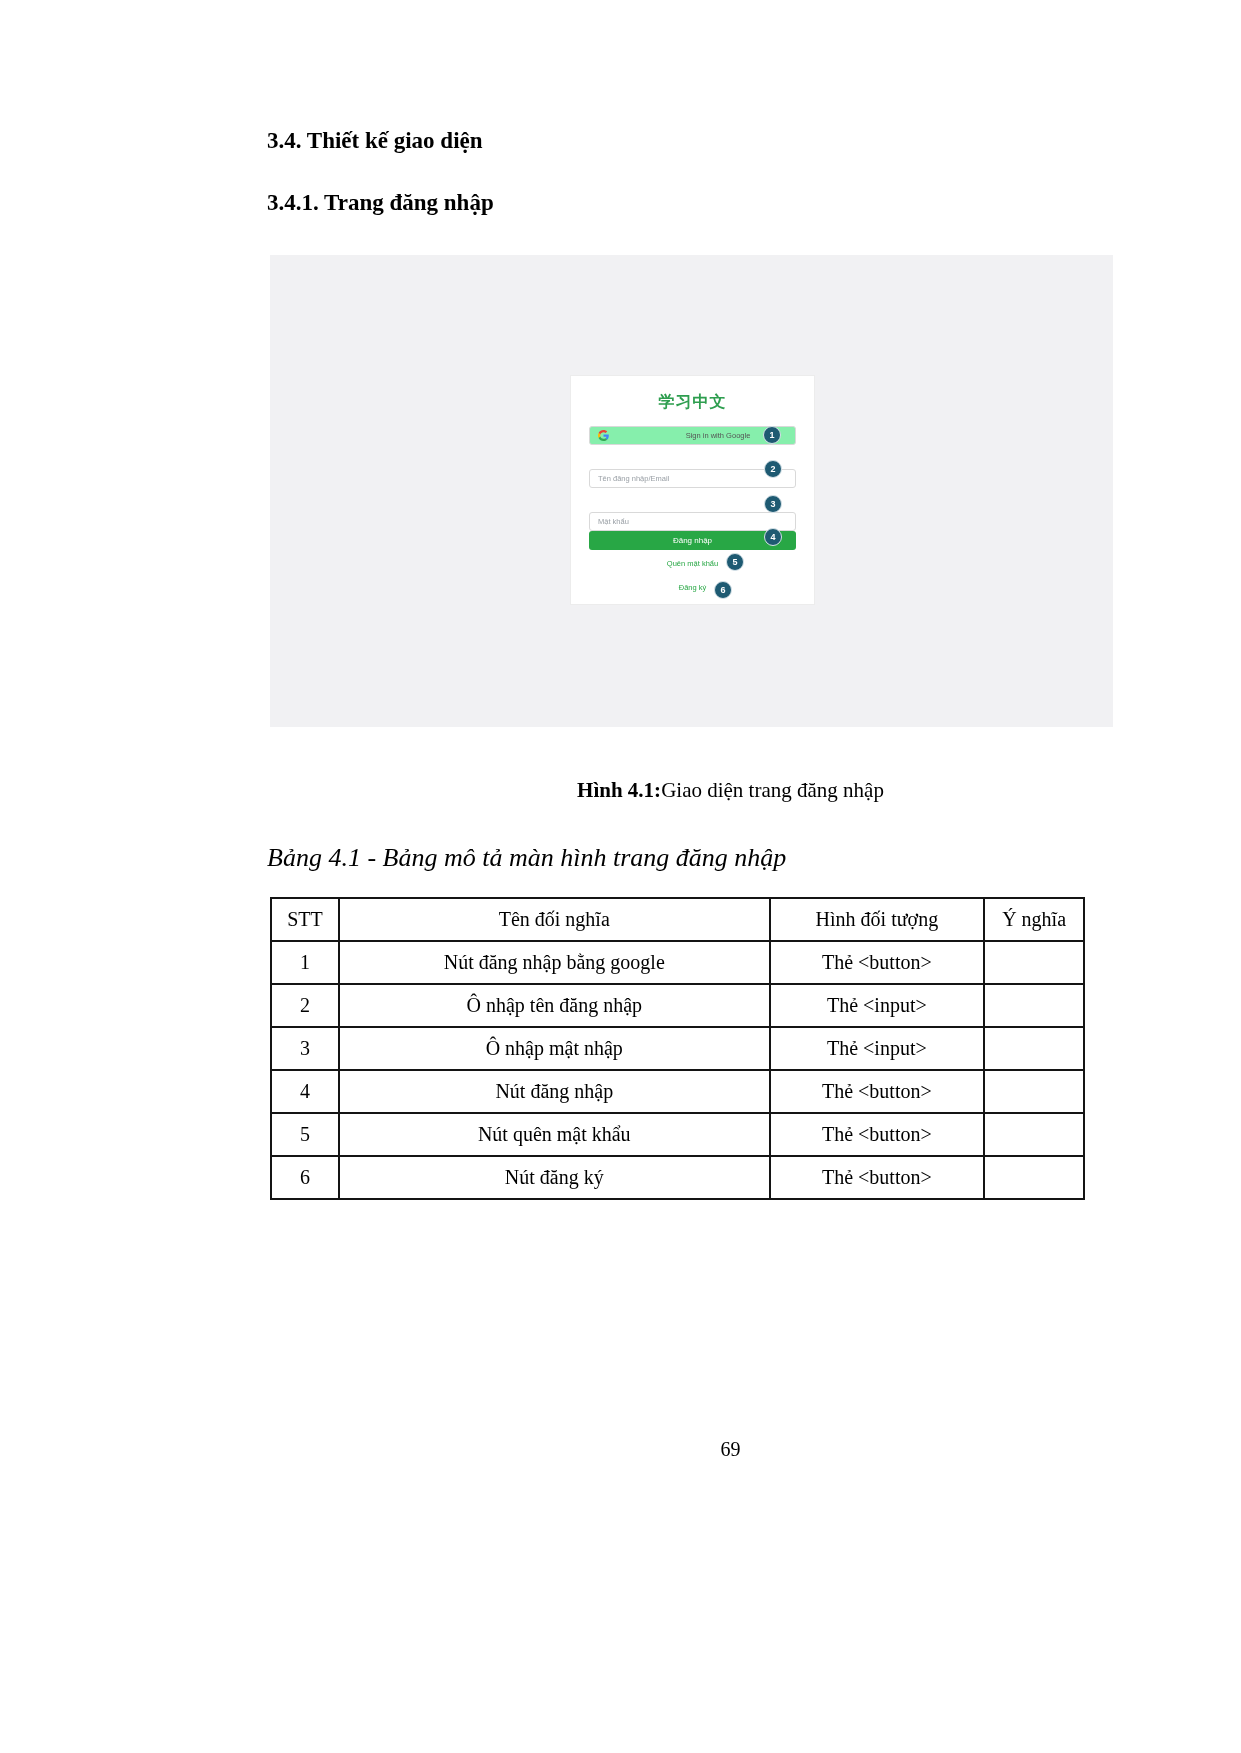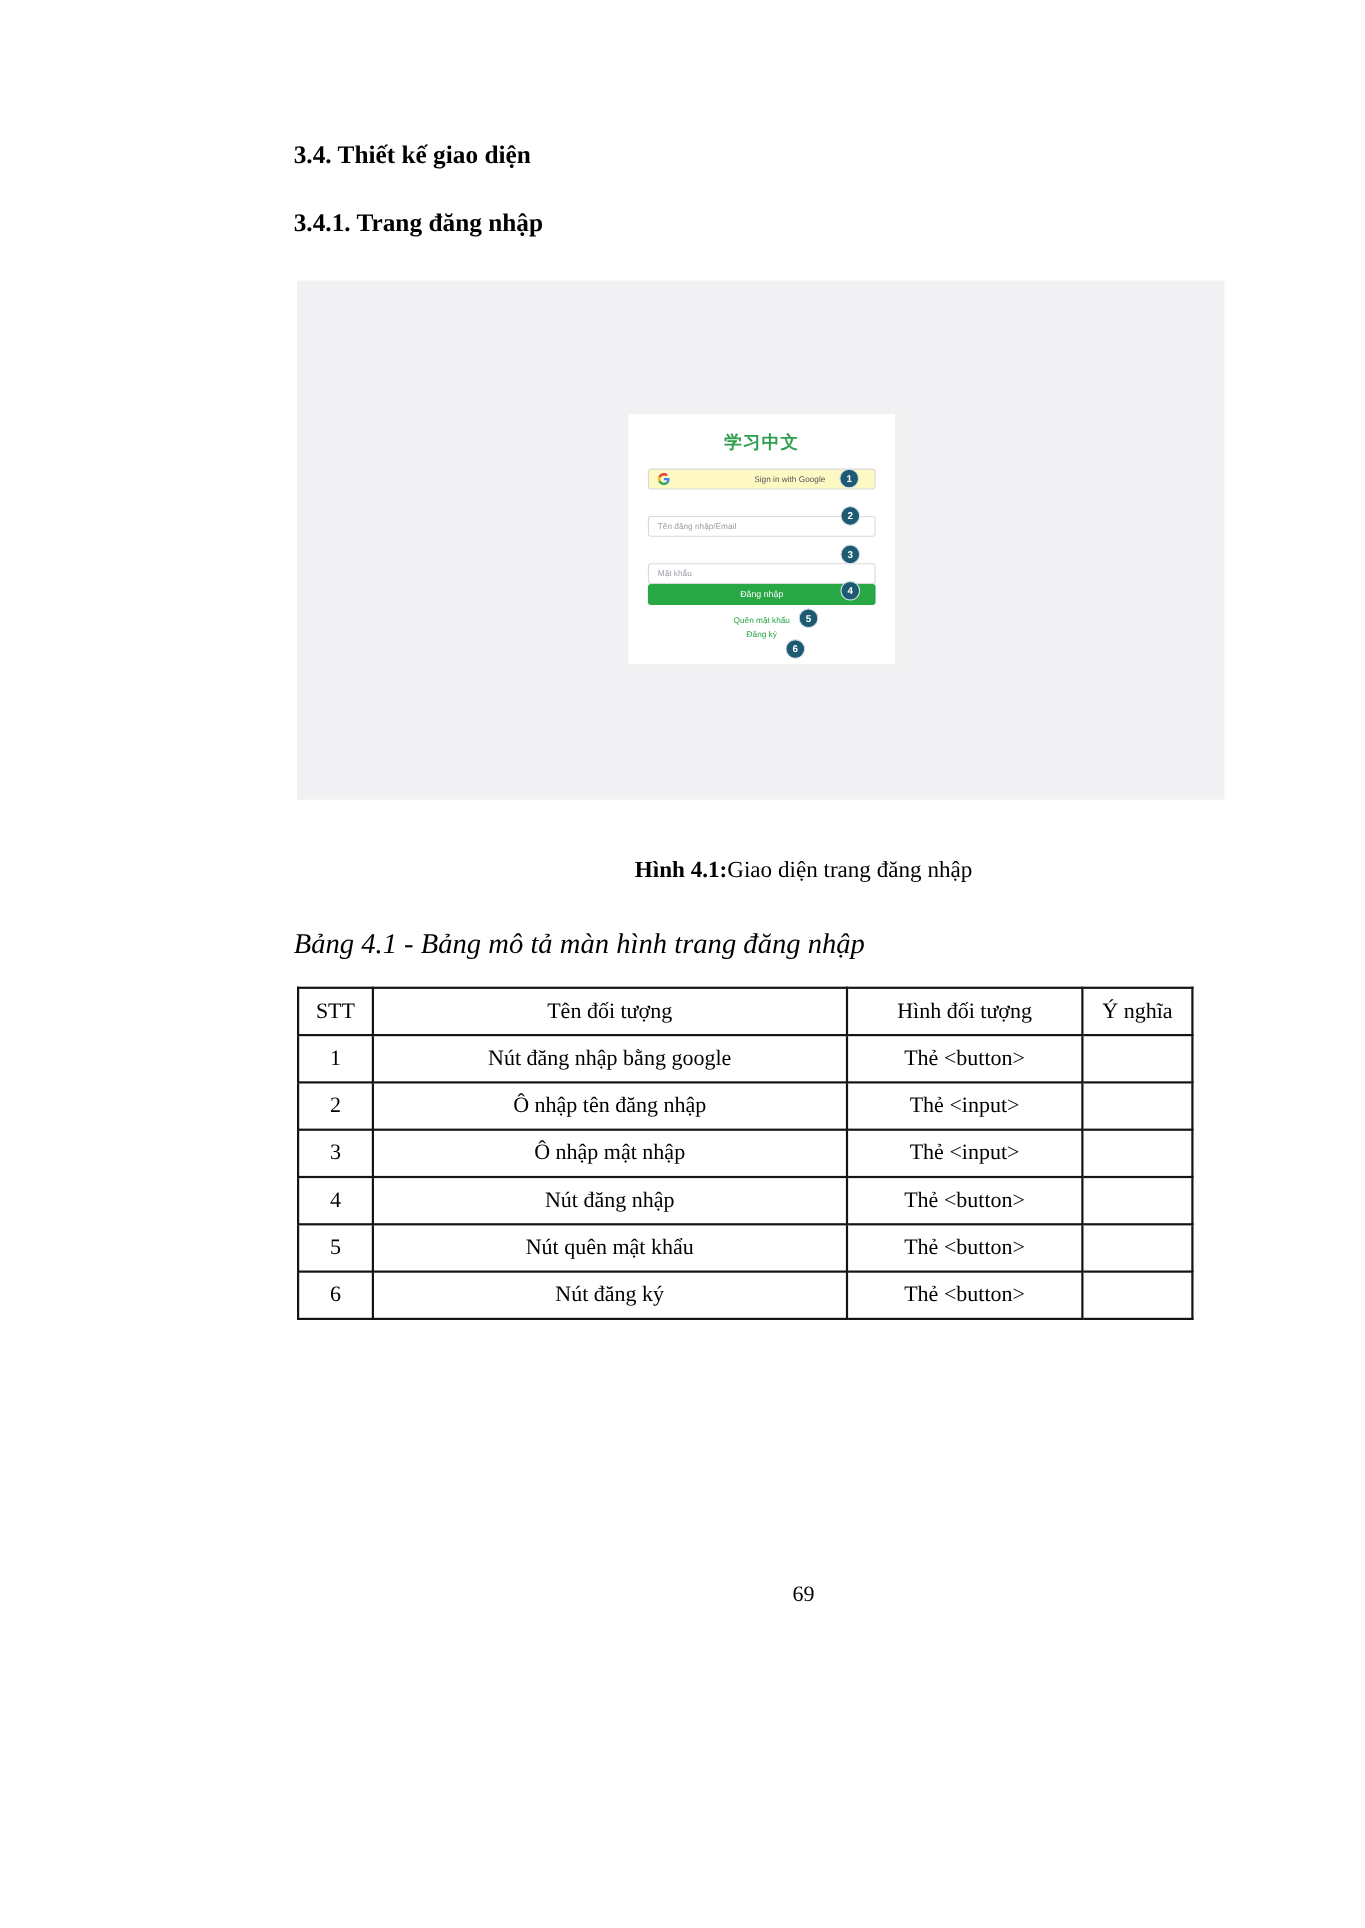--- a/index.html
+++ b/index.html
@@ -43,21 +43,21 @@
     color: #2e9e4f;
     letter-spacing: 1px;
   }
   .google-row {
     margin-top: 13px;
     height: 19px;
     border: 1px solid #d9d9d9;
     border-radius: 3px;
     display: flex;
     align-items: center;
-    background: #fef9c3;
+    background: #86efac;
     cursor: pointer;
     gap: 46px;
   }
   .gicon { width: 11px; height: 11px; margin-left: 8px; display: inline-flex; }
   .gicon svg { width: 11px; height: 11px; }
   .gtext {
     flex: 1;
     text-align: center;
     font-size: 7.5px;
     color: #555;
@@ -85,21 +85,21 @@
     justify-content: center;
     cursor: pointer;
   }
   .form-link {
     margin-top: 9px;
     text-align: center;
     font-size: 7.5px;
     color: #28a745;
     cursor: pointer;
   }
-  .form-link.second { margin-top: 4px; }
+  .form-link.second { margin-top: 15px; }
   .badge {
     position: absolute;
     width: 18px; height: 18px;
     border-radius: 50%;
     background: #1e5a72;
     border: 1px solid #d6e2e8;
     color: #ffffff;
     font-size: 9px;
     font-weight: bold;
     display: flex;
@@ -205,21 +205,21 @@
   <table class="desc-table">
     <colgroup>
       <col class="col-stt">
         <col class="col-name">
         <col class="col-type">
         <col class="col-mean">
     </colgroup>
     <thead>
       <tr>
         <th>STT</th>
-        <th>Tên đối tượng</th>
+        <th>Tên đối nghĩa</th>
         <th>Hình đối tượng</th>
         <th>Ý nghĩa</th>
       </tr>
     </thead>
     <tbody>
       <tr>
         <td>1</td>
         <td>Nút đăng nhập bằng google</td>
         <td>Thẻ &lt;button&gt;</td>
         <td></td>

